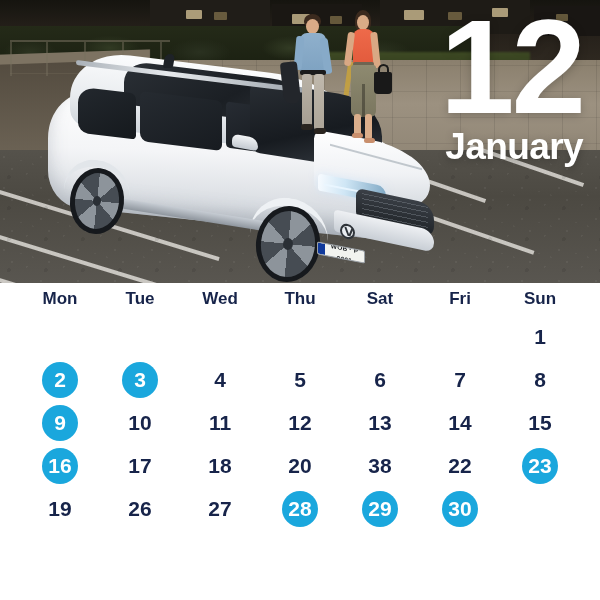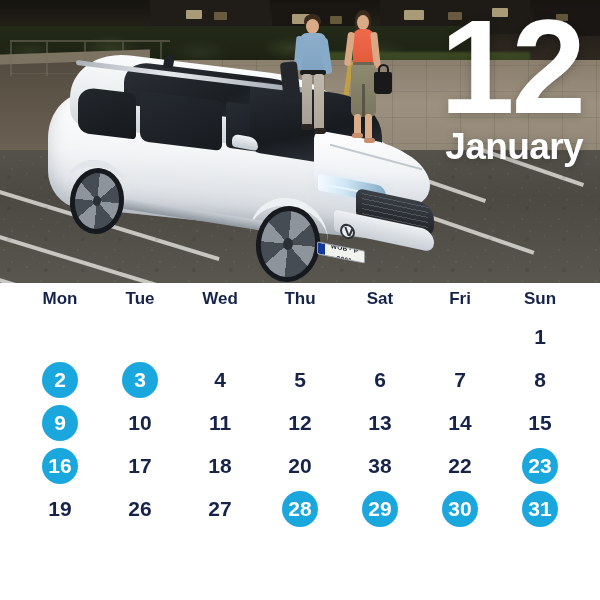--- a/index.html
+++ b/index.html
@@ -503,23 +503,20 @@
         <div class="cell">
           <div class="day hl">28</div>
         </div>
         <div class="cell">
           <div class="day hl">29</div>
         </div>
         <div class="cell">
           <div class="day hl">30</div>
         </div>
         <div class="cell">
-          <div class="day hl">31</div>
-        </div>
-        <div class="cell">
           <div class="day empty"></div>
         </div>
         <div class="cell">
           <div class="day empty"></div>
         </div>
         <div class="cell">
           <div class="day empty"></div>
         </div>
         <div class="cell">
           <div class="day empty"></div>

